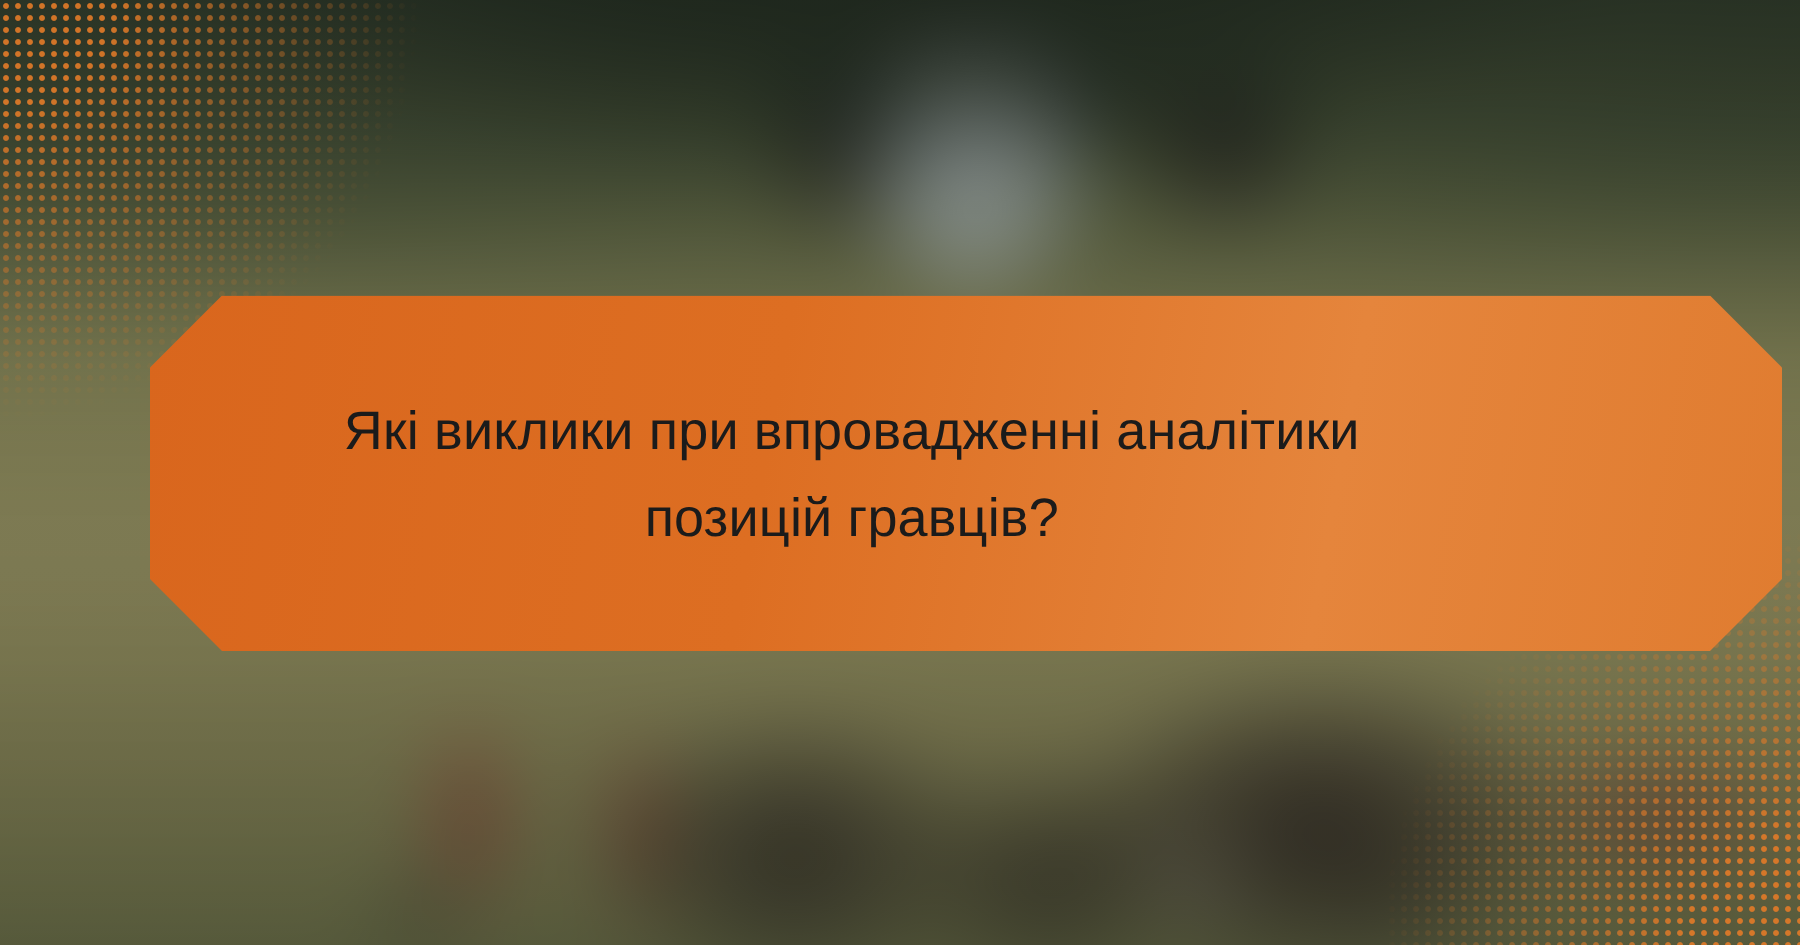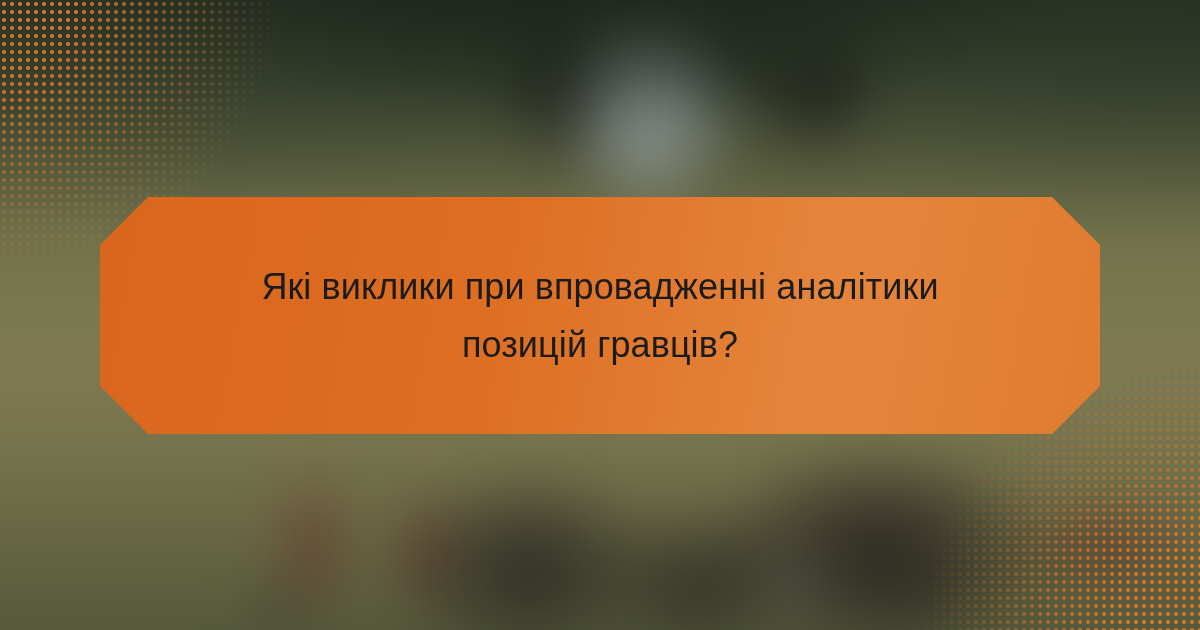--- a/index.html
+++ b/index.html
@@ -87,27 +87,26 @@
   .halftone.br {
     bottom:0; right:0;
     -webkit-mask-image:radial-gradient(circle 280px at 100% 100%, #000 0%, #000 26%, rgba(0,0,0,.55) 58%, rgba(0,0,0,0) 100%);
             mask-image:radial-gradient(circle 280px at 100% 100%, #000 0%, #000 26%, rgba(0,0,0,.55) 58%, rgba(0,0,0,0) 100%);
   }
 
   
   .banner {
     position:absolute;
     left:100px; top:197px;
-    width:1000px; height:237px;
+    width:1088px; height:237px;
     background:linear-gradient(100deg, #d9661d 0%, #dd6e22 38%, #e5853c 72%, #e07c30 100%);
     -webkit-clip-path:polygon(48px 0, calc(100% - 48px) 0, 100% 48px, 100% calc(100% - 48px), calc(100% - 48px) 100%, 48px 100%, 0 calc(100% - 48px), 0 48px);
             clip-path:polygon(48px 0, calc(100% - 48px) 0, 100% 48px, 100% calc(100% - 48px), calc(100% - 48px) 100%, 48px 100%, 0 calc(100% - 48px), 0 48px);
     display:flex;
     align-items:center;
-    justify-content:center;
   }
 
   .banner-title {
     width:86%;
     text-align:center;
     color:#1b1b1b;
     font-size:36px;
     line-height:58px;
     font-weight:400;
     letter-spacing:.1px;

